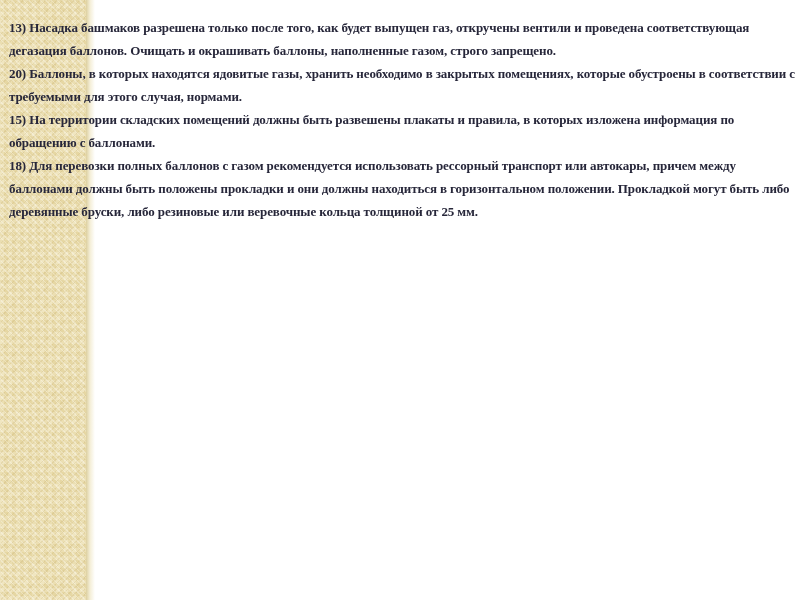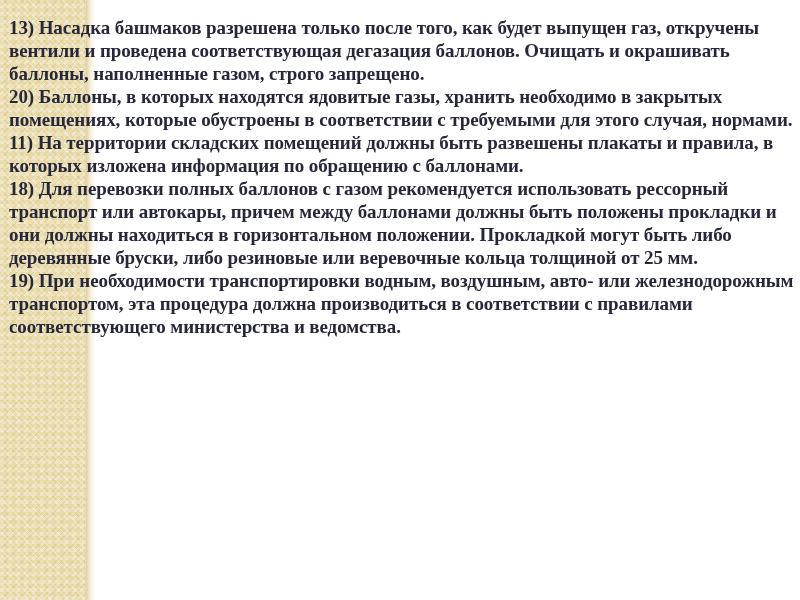--- a/index.html
+++ b/index.html
@@ -36,34 +36,33 @@
     top: 0;
     width: 9px;
     height: 100%;
     background: linear-gradient(to right, #ddd0a0 0%, #f4eed7 45%, #ffffff 100%);
   }
   .text-block {
     position: relative;
     z-index: 1;
     padding: 16px 4px 0 9px;
     color: var(--text-color, #27273a);
-    font-size: 19px;
+    font-size: 13px;
     line-height: 23px;
     letter-spacing: -0.1px;
   }
   .text-block p {
     margin: 0;
     font-weight: bold;
   }
 </style>
 </head>
 <body>
 
 <div class="slide">
   <div class="side-stripe"></div>
   <div class="text-block" id="text-block">
       <p>13) Насадка башмаков разрешена только после того, как будет выпущен газ, откручены вентили и проведена соответствующая дегазация баллонов. Очищать и окрашивать баллоны, наполненные газом, строго запрещено.</p>
       <p>20) Баллоны, в которых находятся ядовитые газы, хранить необходимо в закрытых помещениях, которые обустроены в соответствии с требуемыми для этого случая, нормами.</p>
-      <p>11) На территории складских помещений должны быть развешены плакаты и правила, в которых изложена информация по обращению с баллонами.</p>
+      <p>15) На территории складских помещений должны быть развешены плакаты и правила, в которых изложена информация по обращению с баллонами.</p>
       <p>18) Для перевозки полных баллонов с газом рекомендуется использовать рессорный транспорт или автокары, причем между баллонами должны быть положены прокладки и они должны находиться в горизонтальном положении. Прокладкой могут быть либо деревянные бруски, либо резиновые или веревочные кольца толщиной от 25 мм.</p>
-      <p>19) При необходимости транспортировки водным, воздушным, авто- или железнодорожным транспортом, эта процедура должна производиться в соответствии с правилами соответствующего министерства и ведомства.</p>
     </div>
 </div>
 
 </body></html>

